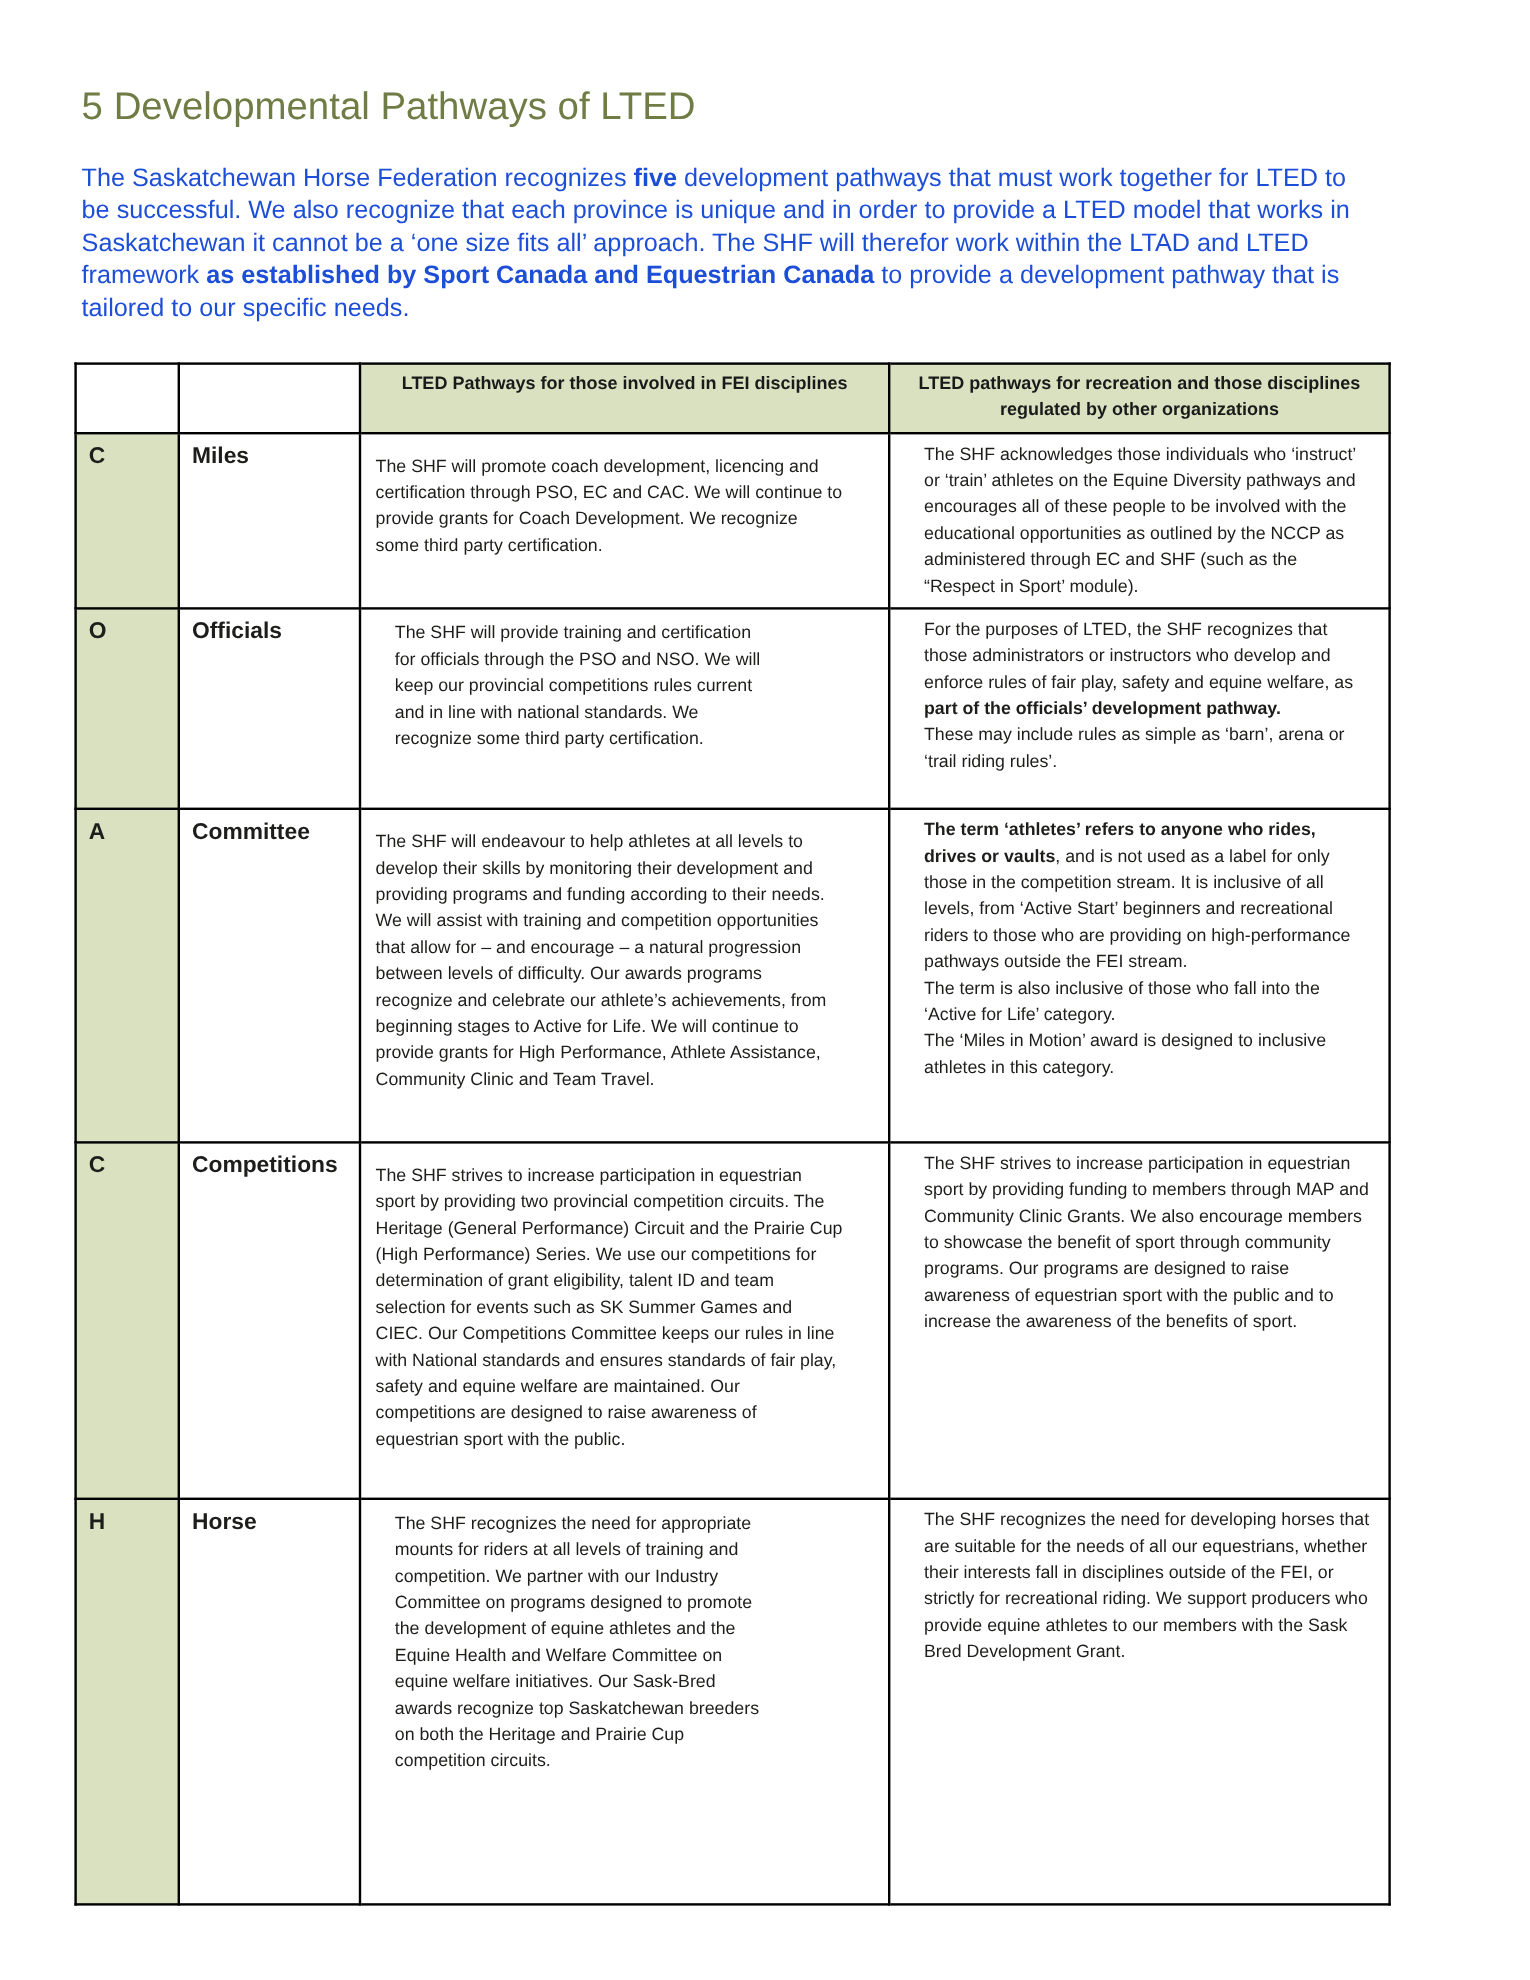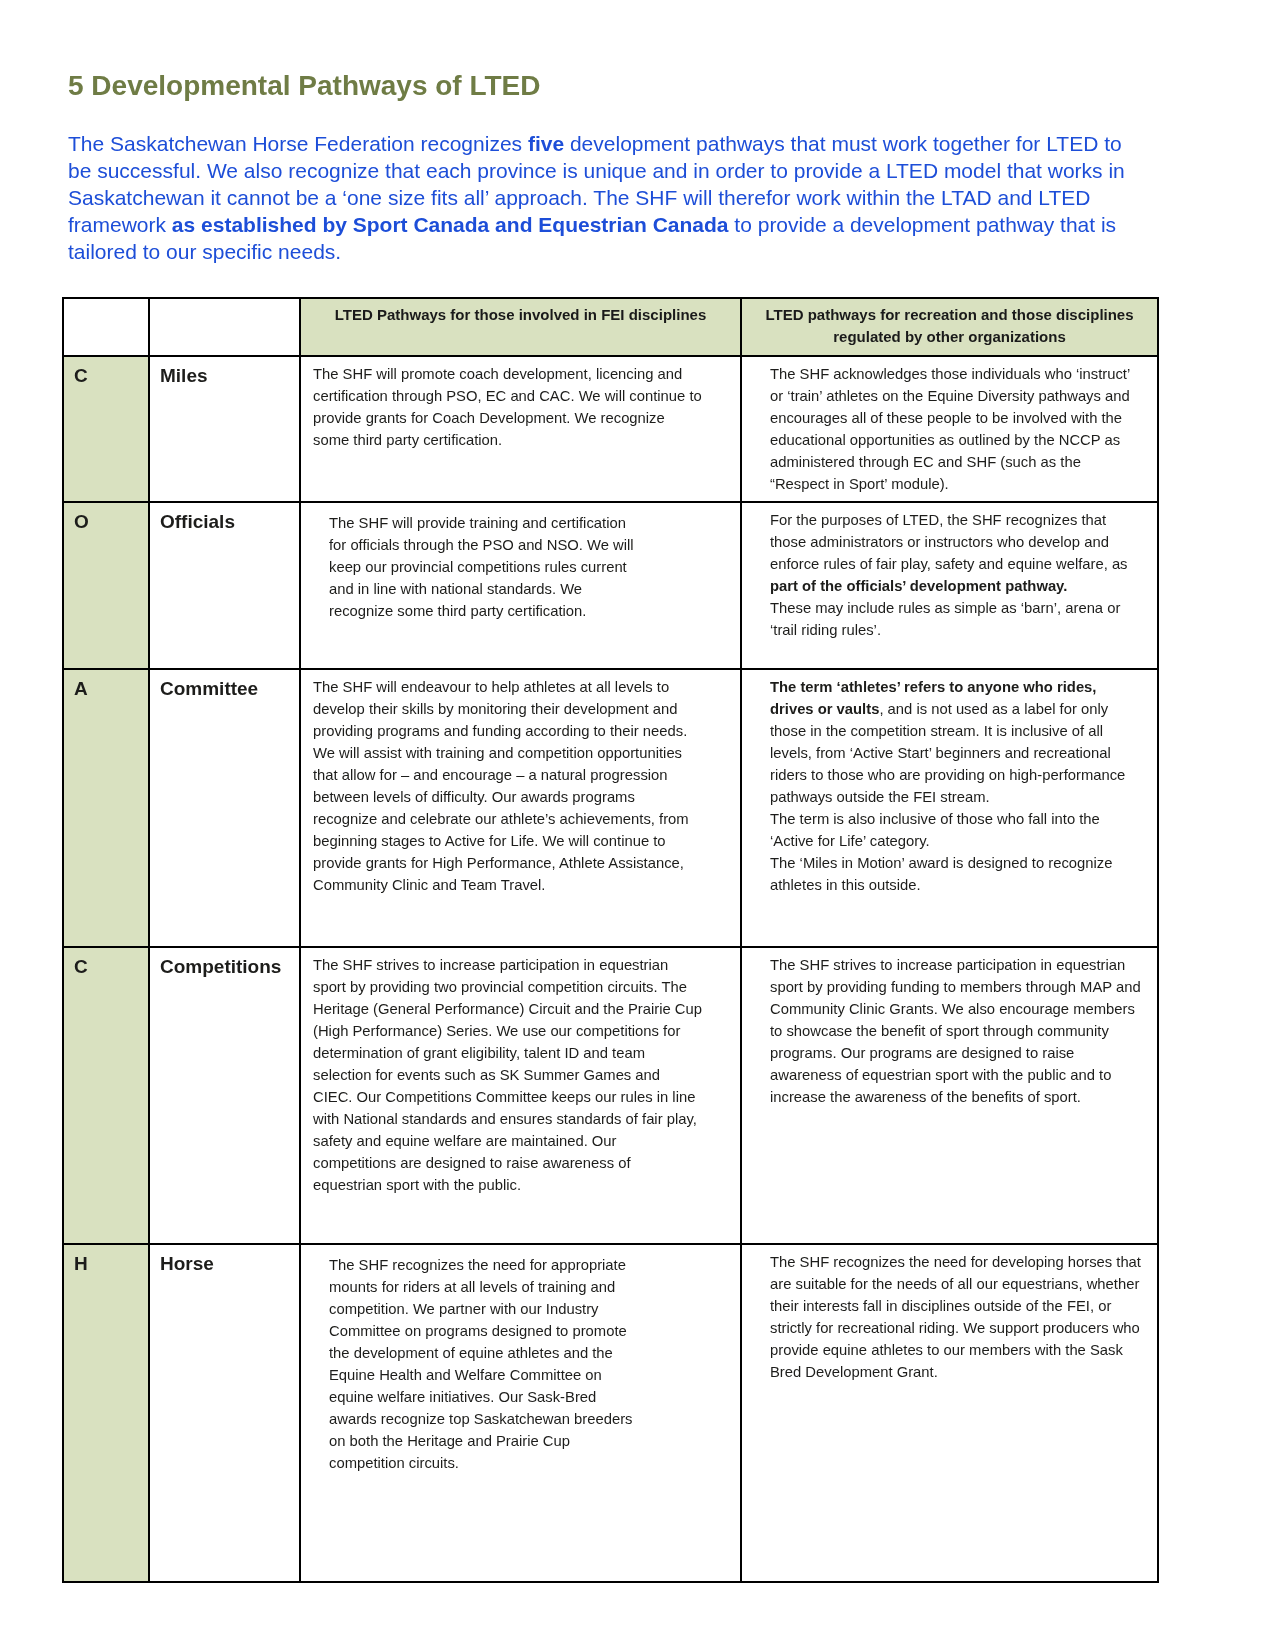--- a/index.html
+++ b/index.html
@@ -8,22 +8,22 @@
     height: 1650px;
     font-family: "Liberation Sans", sans-serif;
     color: #1d1d1b;
     box-sizing: border-box;
   }
   .page {
     padding: 70px 56px 0 62px;
     box-sizing: border-box;
   }
   .title {
-    font-size: 28px;
-    font-weight: 700;
+    font-size: 32px;
+    font-weight: 400;
     color: var(--title-green, #6f7c45);
     margin: 0 0 28px 6px;
     letter-spacing: 0px;
   }
   .intro {
     margin: 0 0 32px 6px;
     width: 1080px;
     font-size: 21px;
     line-height: 27px;
     color: #1d4ed8;
@@ -65,21 +65,21 @@
     font-weight: bold;
     font-size: 19px;
     padding: 8px 4px 4px 10px;
     background: #ffffff;
   }
   tbody td.body-cell {
     font-size: 14.8px;
     line-height: 22px;
     background: #ffffff;
   }
-  tbody td.fei { padding: 6px 38px 6px 12px; }
+  tbody td.fei { padding: 16px 38px 6px 12px; }
   tbody td.fei.indent { padding: 9px 100px 6px 28px; }
   tbody td.rec { padding: 6px 16px 6px 28px; }
   tbody td.body-cell p { margin: 0; }
 
   
   tbody tr:nth-child(1) { height: 132px; }
   tbody tr:nth-child(2) { height: 167px; }
   tbody tr:nth-child(3) { height: 278px; }
   tbody tr:nth-child(4) { height: 297px; }
   tbody tr:nth-child(5) { height: 338px; }
@@ -131,21 +131,21 @@
         </tr>
         <tr>
           <td class="letter">A</td>
           <td class="name">Committee</td>
           <td class="body-cell fei">
             <p><span>The SHF will endeavour to help athletes at all levels to develop their skills by monitoring their development and providing programs and funding according to their needs. We will assist with training and competition opportunities that allow for – and encourage – a natural progression between levels of difficulty. Our awards programs recognize and celebrate our athlete’s achievements, from beginning stages to Active for Life. We will continue to provide grants for High Performance, Athlete Assistance, Community Clinic and Team Travel.</span></p>
           </td>
           <td class="body-cell rec">
             <p><b>The term ‘athletes’ refers to anyone who rides, drives or vaults</b><span>, and is not used as a label for only those in the competition stream. It is inclusive of all levels, from ‘Active Start’ beginners and recreational riders to those who are providing on high-performance pathways outside the FEI stream.</span></p>
             <p><span>The term is also inclusive of those who fall into the ‘Active for Life’ category.</span></p>
-            <p><span>The ‘Miles in Motion’ award is designed to recognize athletes in this outside.</span></p>
+            <p><span>The ‘Miles in Motion’ award is designed to inclusive athletes in this category.</span></p>
           </td>
         </tr>
         <tr>
           <td class="letter">C</td>
           <td class="name">Competitions</td>
           <td class="body-cell fei">
             <p><span>The SHF strives to increase participation in equestrian sport by providing two provincial competition circuits. The Heritage (General Performance) Circuit and the Prairie Cup (High Performance) Series. We use our competitions for determination of grant eligibility, talent ID and team selection for events such as SK Summer Games and CIEC. Our Competitions Committee keeps our rules in line with National standards and ensures standards of fair play, safety and equine welfare are maintained. Our competitions are designed to raise awareness of equestrian sport with the public.</span></p>
           </td>
           <td class="body-cell rec">
             <p><span>The SHF strives to increase participation in equestrian sport by providing funding to members through MAP and Community Clinic Grants.  We also encourage members to showcase the benefit of sport through community programs.  Our programs are designed to raise awareness of equestrian sport with the public and to increase the awareness of the benefits of sport.</span></p>

